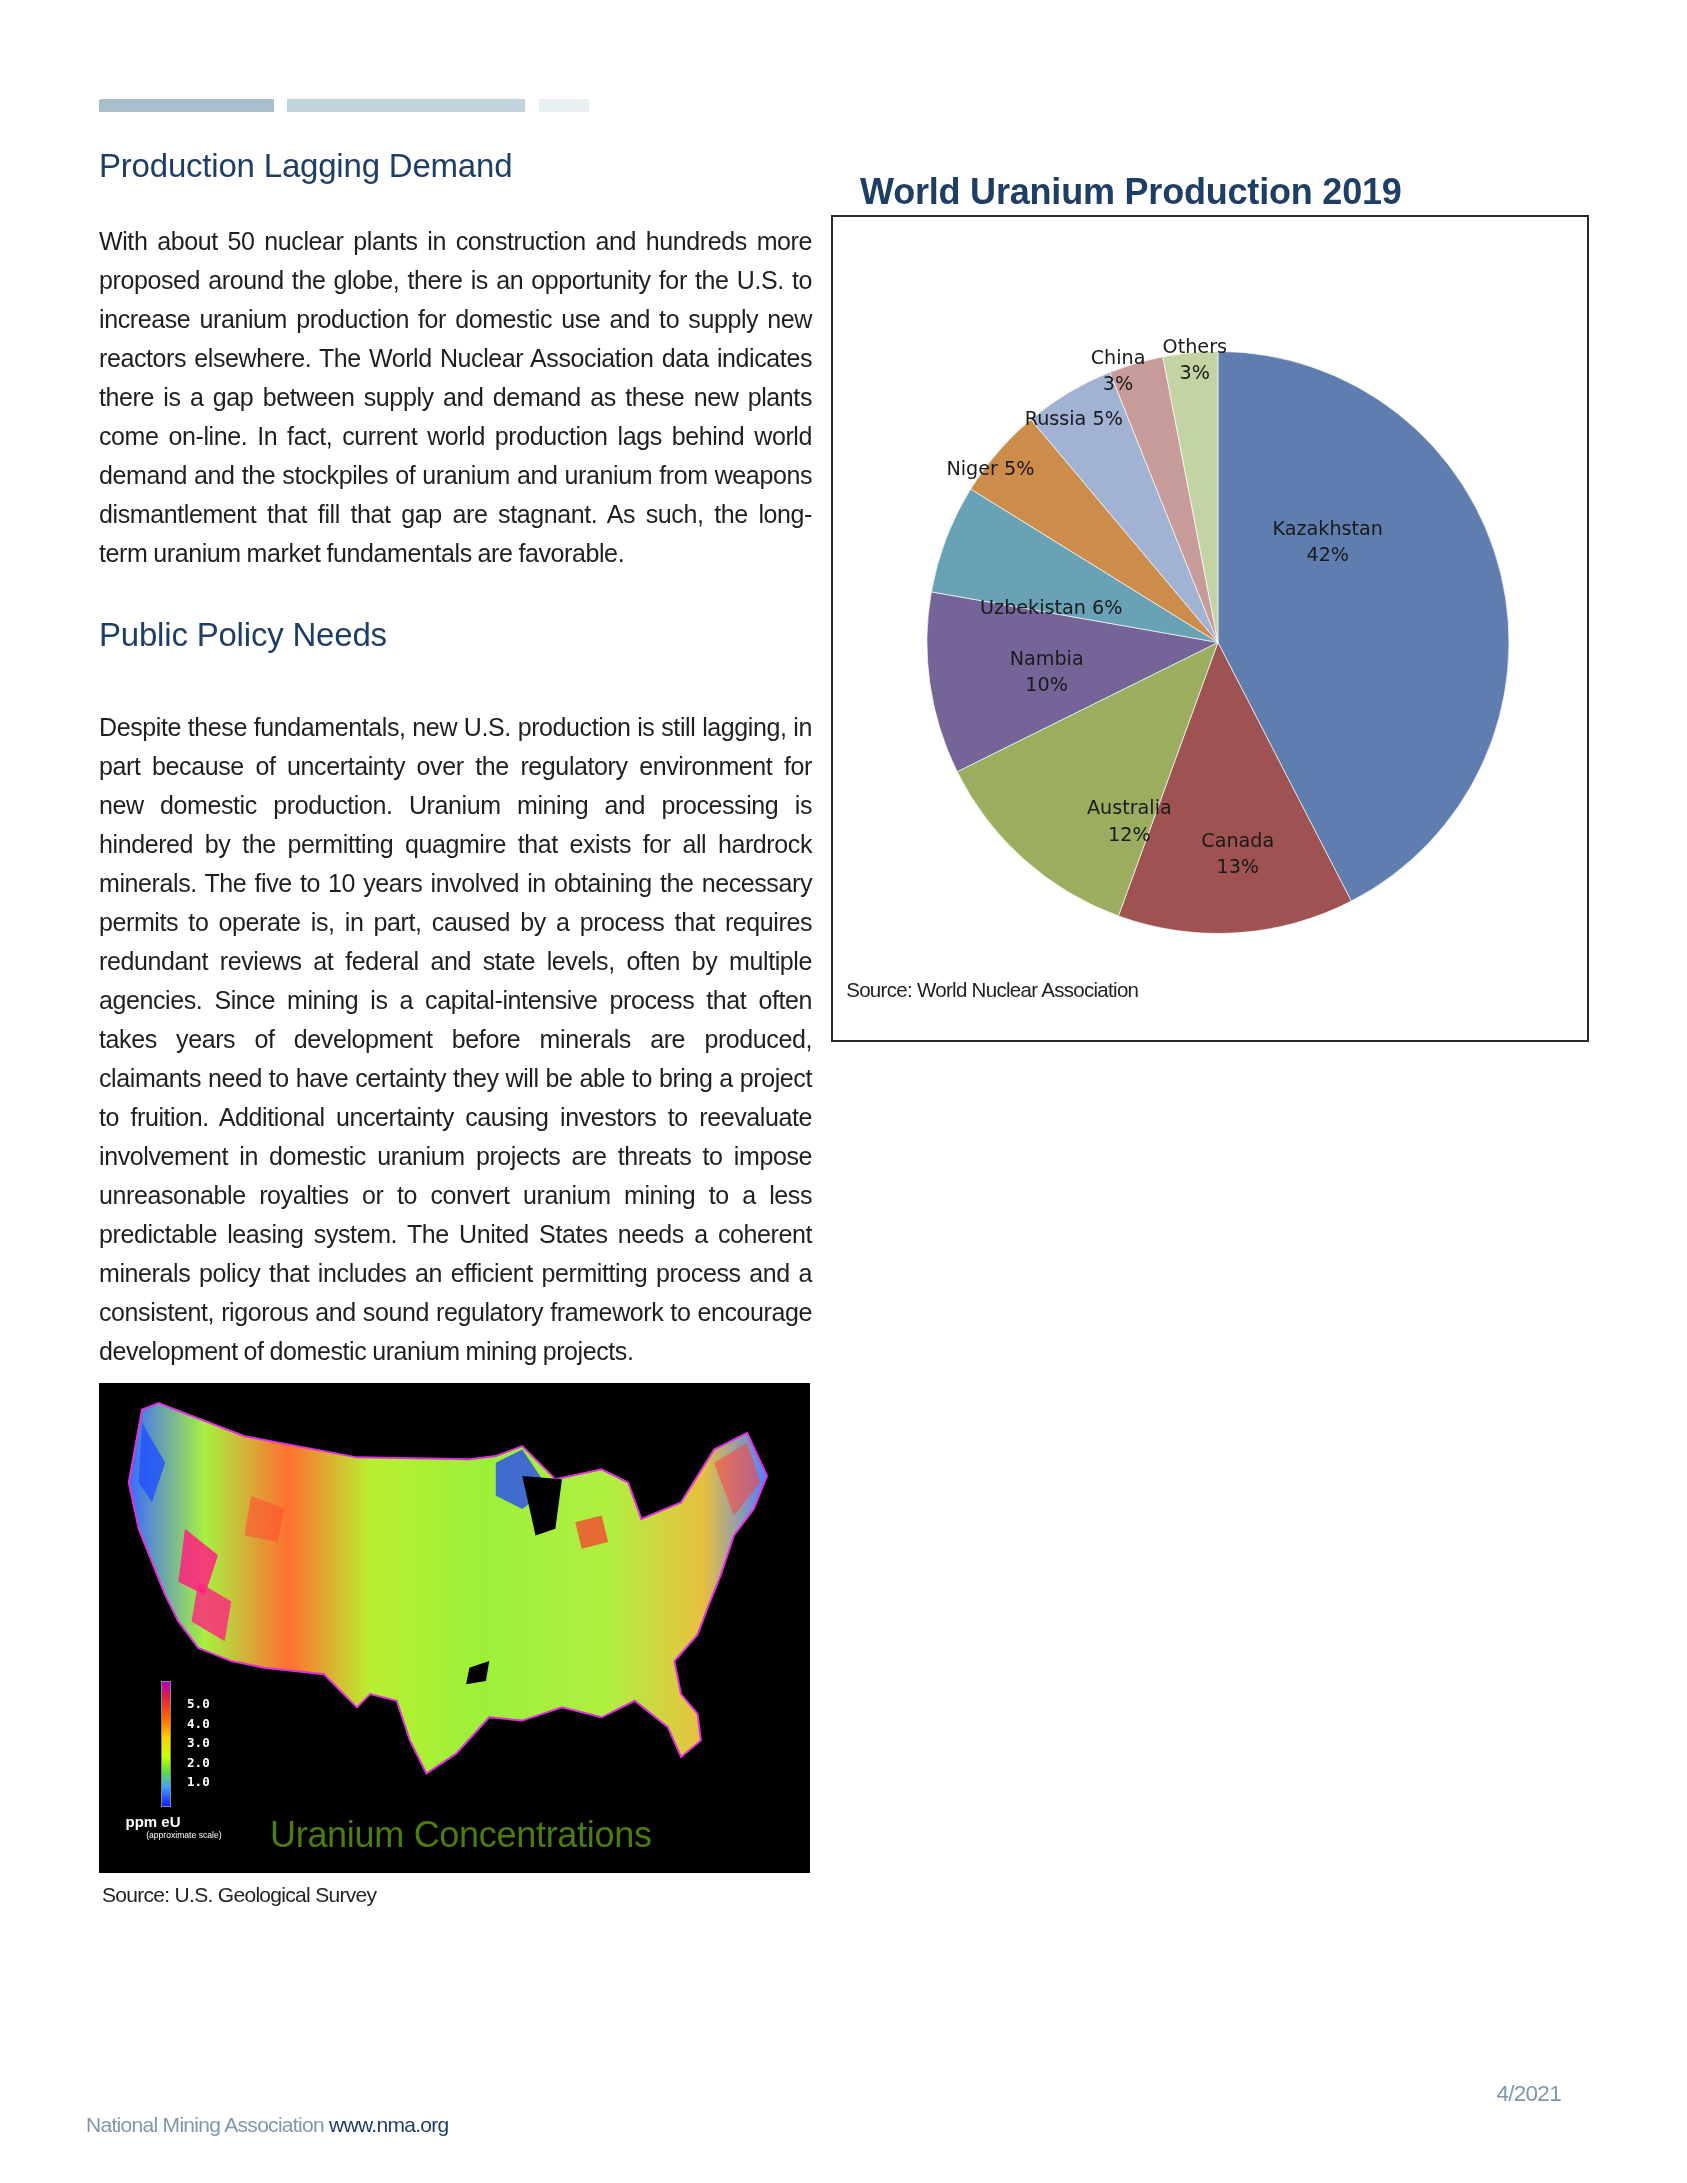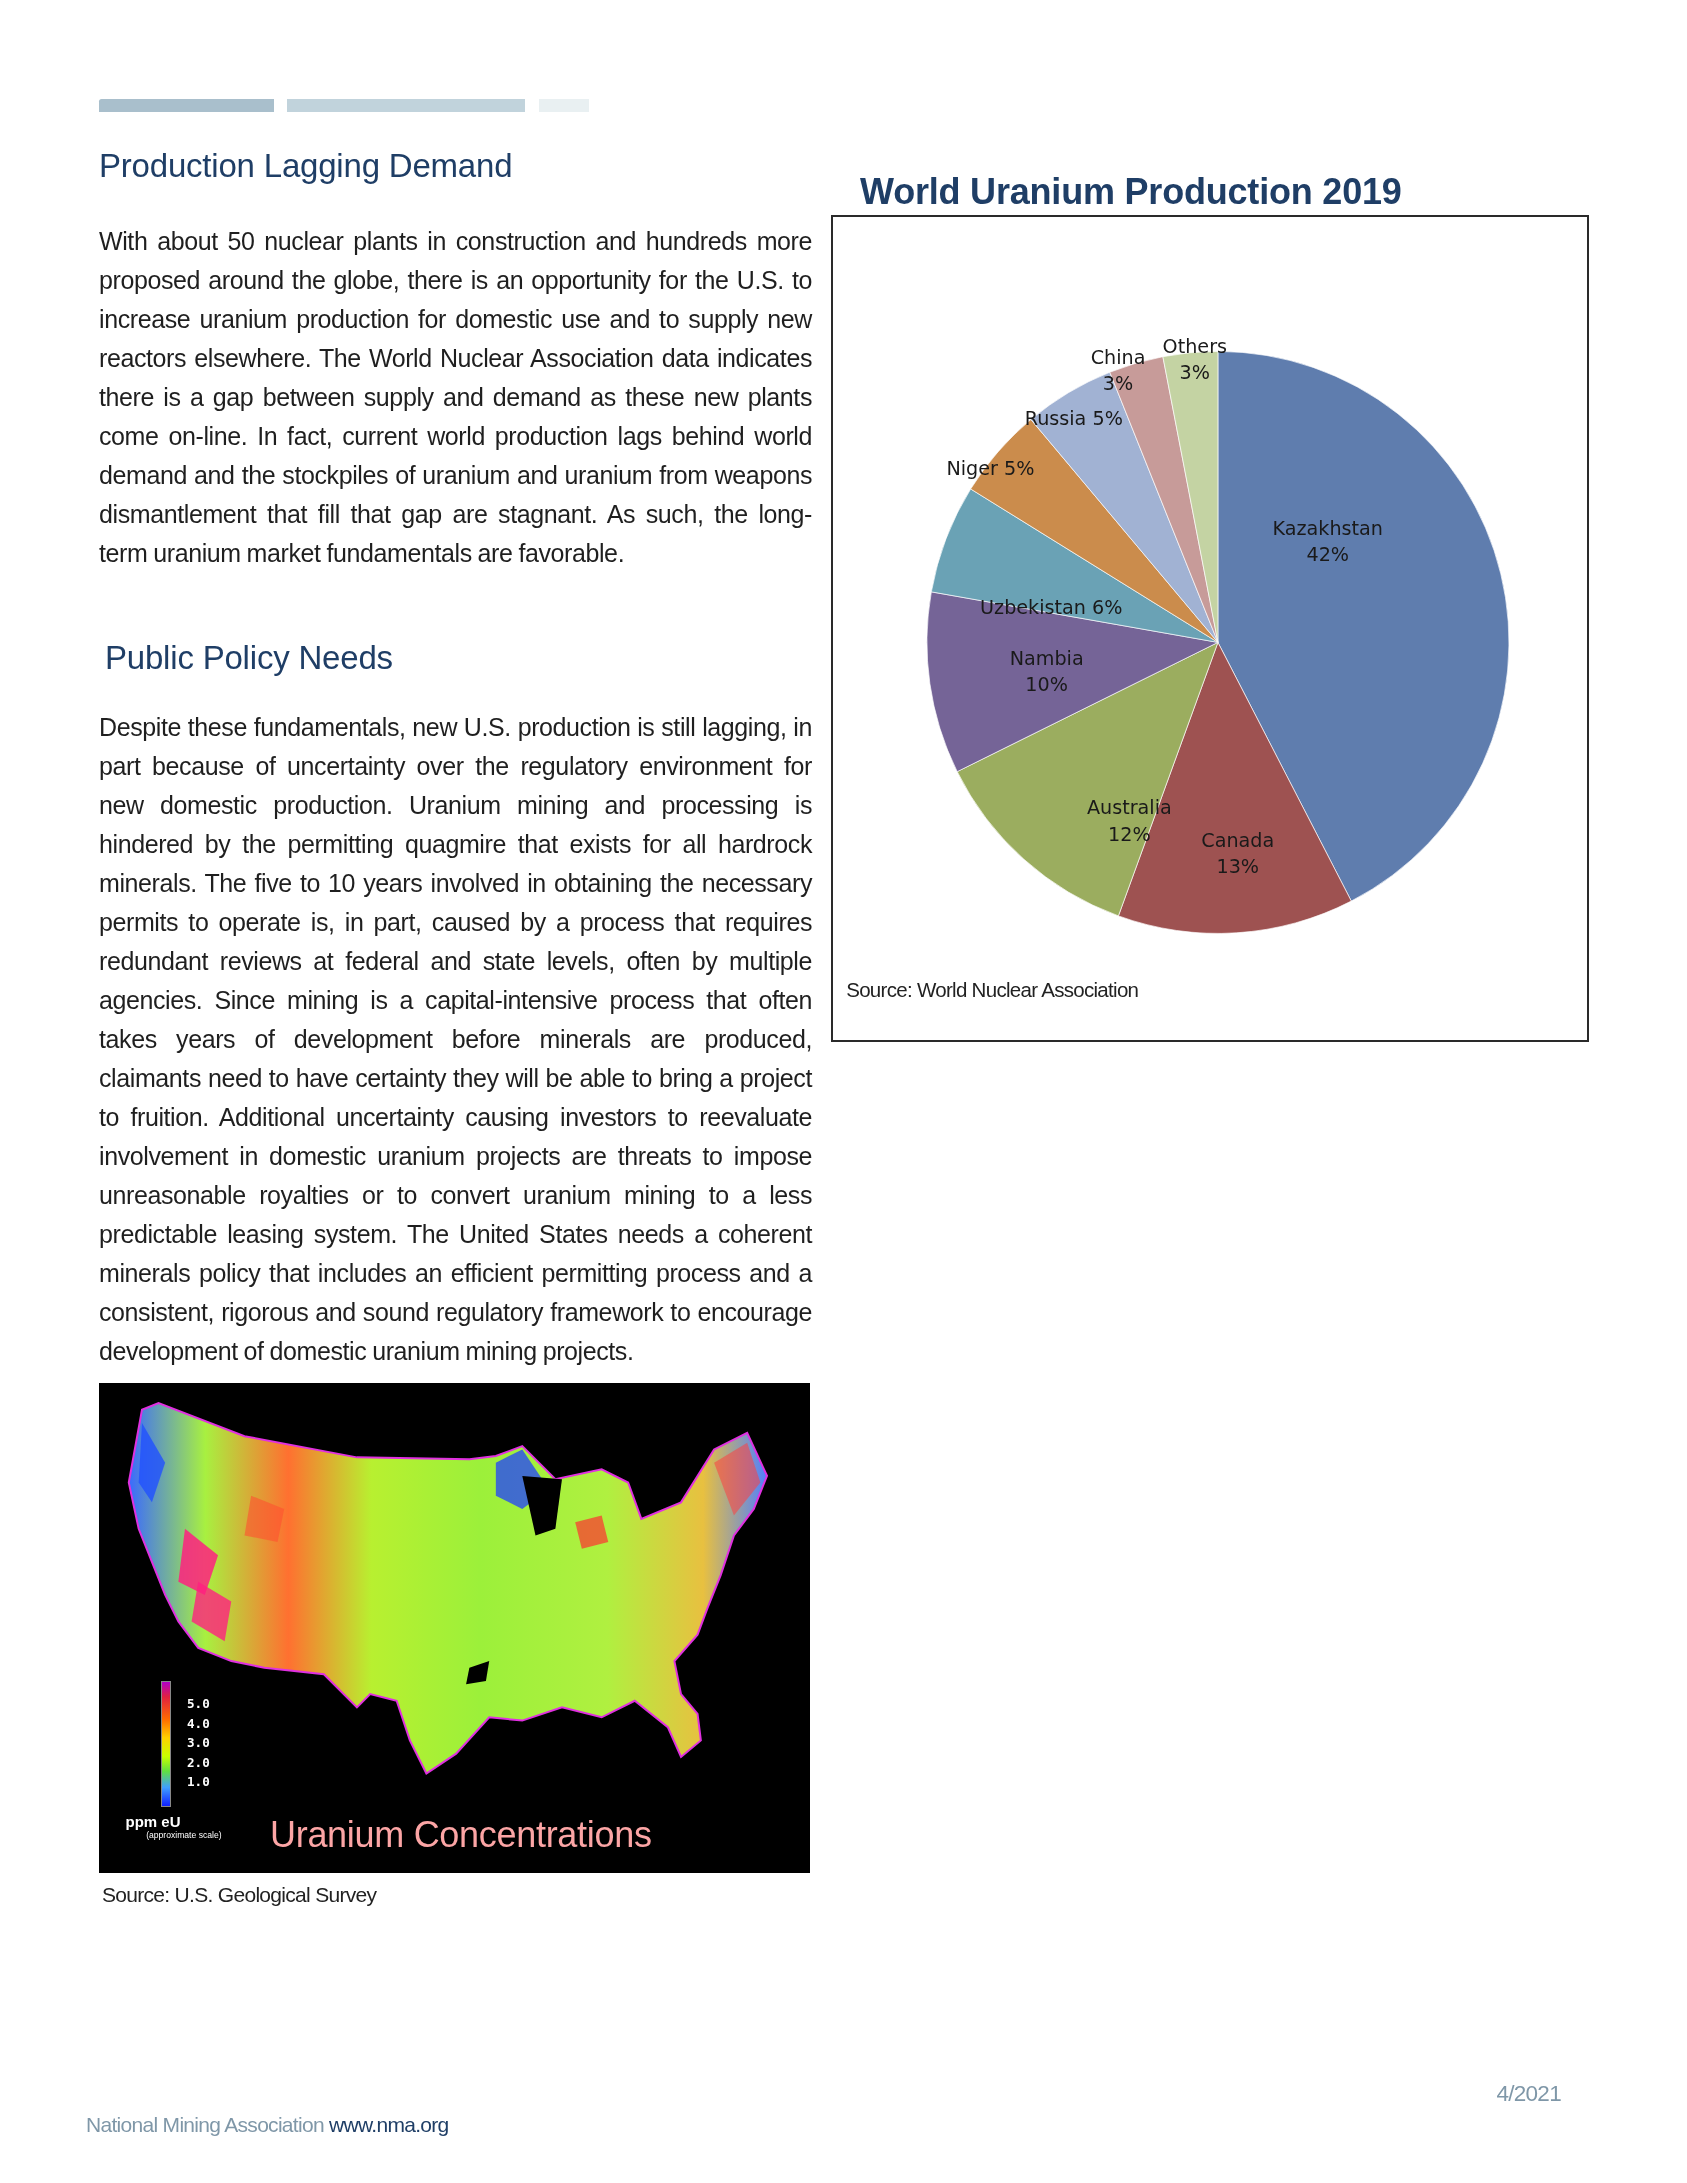--- a/index.html
+++ b/index.html
@@ -34,39 +34,39 @@
   .map-svg { position: absolute; left: 0; top: 0; }
   .legend-bar { position: absolute; left: 62px; top: 298px; width: 8px; height: 124px;
     background: linear-gradient(to bottom, #b000c8 0%, #e02040 12%, #ff6a00 30%, #ffd000 45%, #c8ff00 60%, #60e040 72%, #40a0ff 85%, #1020ff 100%);
     border: 0.7px solid #888; }
   .legend-ticks { position: absolute; left: 73px; top: 311px; color: #fff; font-size: 12.6px;
                   line-height: 19.5px; font-family: "DejaVu Sans Mono", monospace; font-weight: bold; padding-left: 15px; }
   .legend-unit { position: absolute; left: 26.5px; top: 430px; width: 82px; text-align: left; color: #ffffff;
                  font-size: 15px; font-weight: bold; }
   .legend-note { position: absolute; left: 10.6px; top: 447px; width: 112px; text-align: right; color: #fff;
                  font-size: 8.6px; }
-  .map-title { position: absolute; left: 171px; top: 431px; color: #fca5a5; font-size: 36px; letter-spacing: -0.3px; }
+  .map-title { position: absolute; left: 171px; top: 431px; color: #4d7c0f; font-size: 36px; letter-spacing: -0.3px; }
   .map-source { position: absolute; left: 102px; top: 1883px; font-size: 21px; color: #222; letter-spacing: -0.7px; }
 
   
   .footer-left { position: absolute; left: 86px; top: 2081px; font-size: 21px; color: #7f97a8; letter-spacing: -0.7px; margin-top: 32px; }
   .footer-left .url { color: #1f3e66; }
   .footer-right { position: absolute; right: 126px; top: 2081px; font-size: 22.5px; color: #7f97a8; letter-spacing: -0.7px; }
 </style>
 </head>
 <body>
 
 <div class="bar bar1"></div>
 <div class="bar bar2"></div>
 <div class="bar bar3"></div>
 
 <h2 class="h2" style="top:147px;">Production Lagging Demand</h2>
 <p class="body-text" style="top:222px;">With about 50 nuclear plants in construction and hundreds more proposed around the globe, there is an opportunity for the U.S. to increase uranium production for domestic use and to supply new reactors elsewhere. The World Nuclear Association data indicates there is a gap between supply and demand as these new plants come on-line. In fact, current world production lags behind world demand and the stockpiles of uranium and uranium from weapons dismantlement that fill that gap are stagnant.  As such, the long-term uranium market fundamentals are favorable.</p>
 
-<h2 class="h2" style="top:639px;margin-left:6px;">Public Policy Needs</h2>
+<h2 class="h2" style="top:616px;">Public Policy Needs</h2>
 <p class="body-text" style="top:708px;">Despite these fundamentals, new U.S. production is still lagging, in part because of uncertainty over the regulatory environment for new domestic production.  Uranium mining and processing is hindered by the permitting quagmire that exists for all hardrock minerals. The five to 10 years involved in obtaining the necessary permits to operate is, in part, caused by a process that requires redundant reviews at federal and state levels, often by multiple agencies. Since mining is a capital-intensive process that often takes years of development before minerals are produced, claimants need to have certainty they will be able to bring a project to fruition.  Additional uncertainty causing investors to reevaluate involvement in domestic uranium projects are threats to impose unreasonable royalties or to convert uranium mining to a less predictable leasing system.  The United States needs a coherent minerals policy that includes an efficient permitting process and a consistent, rigorous and sound regulatory framework to encourage development of domestic uranium mining projects.</p>
 
 <h2 class="chart-title">World Uranium Production 2019</h2>
 <div class="chart-box">
   <svg class="chart-svg" width="758" height="827" viewBox="0 0 1146 1250">
     <g id="pie-slices">
         <path d="M582,643 L582,203 A440,440 0 0 1 783.6196695600606,1034.0875974081664 Z" fill="#5f7dae" stroke="#ffffff" stroke-width="1"></path>
         <path d="M582,643 L783.6196695600606,1034.0875974081664 A440,440 0 0 1 431.5111369367057,1056.4647531457997 Z" fill="#9e5251" stroke="#ffffff" stroke-width="1"></path>
         <path d="M582,643 L431.5111369367057,1056.4647531457997 A440,440 0 0 1 187.76273931181225,838.3893095465407 Z" fill="#9bad5f" stroke="#ffffff" stroke-width="1"></path>
         <path d="M582,643 L187.76273931181225,838.3893095465407 A440,440 0 0 1 148.6845886746284,566.5948018265508 Z" fill="#756497" stroke="#ffffff" stroke-width="1"></path>

